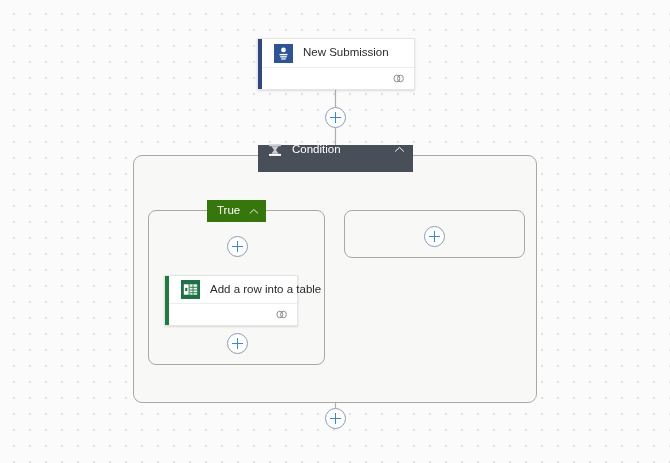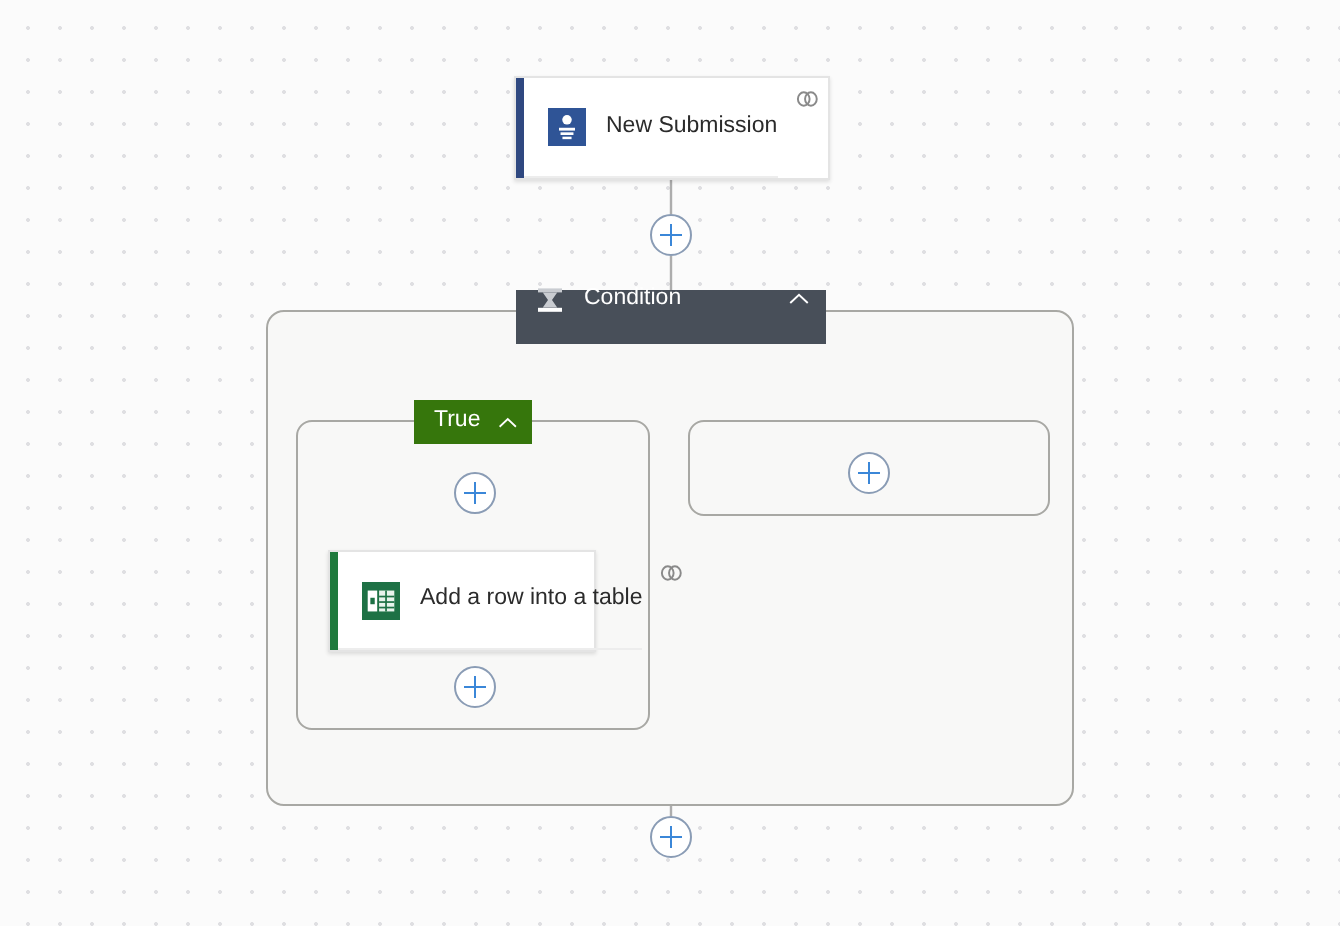--- a/index.html
+++ b/index.html
@@ -63,21 +63,21 @@
   }
 
   
   .card {
     position: absolute;
     background-color: #ffffff;
     border: 1px solid #e4e4e4;
     box-sizing: border-box;
     box-shadow: 0 1px 2px rgba(0,0,0,0.12);
     display: flex;
-    flex-direction: row;
+    flex-direction: column;
   }
   .card .accent {
     position: absolute;
     left: 0;
     top: 0;
     bottom: 0;
     width: 4px;
   }
   .card-head {
     display: flex;

